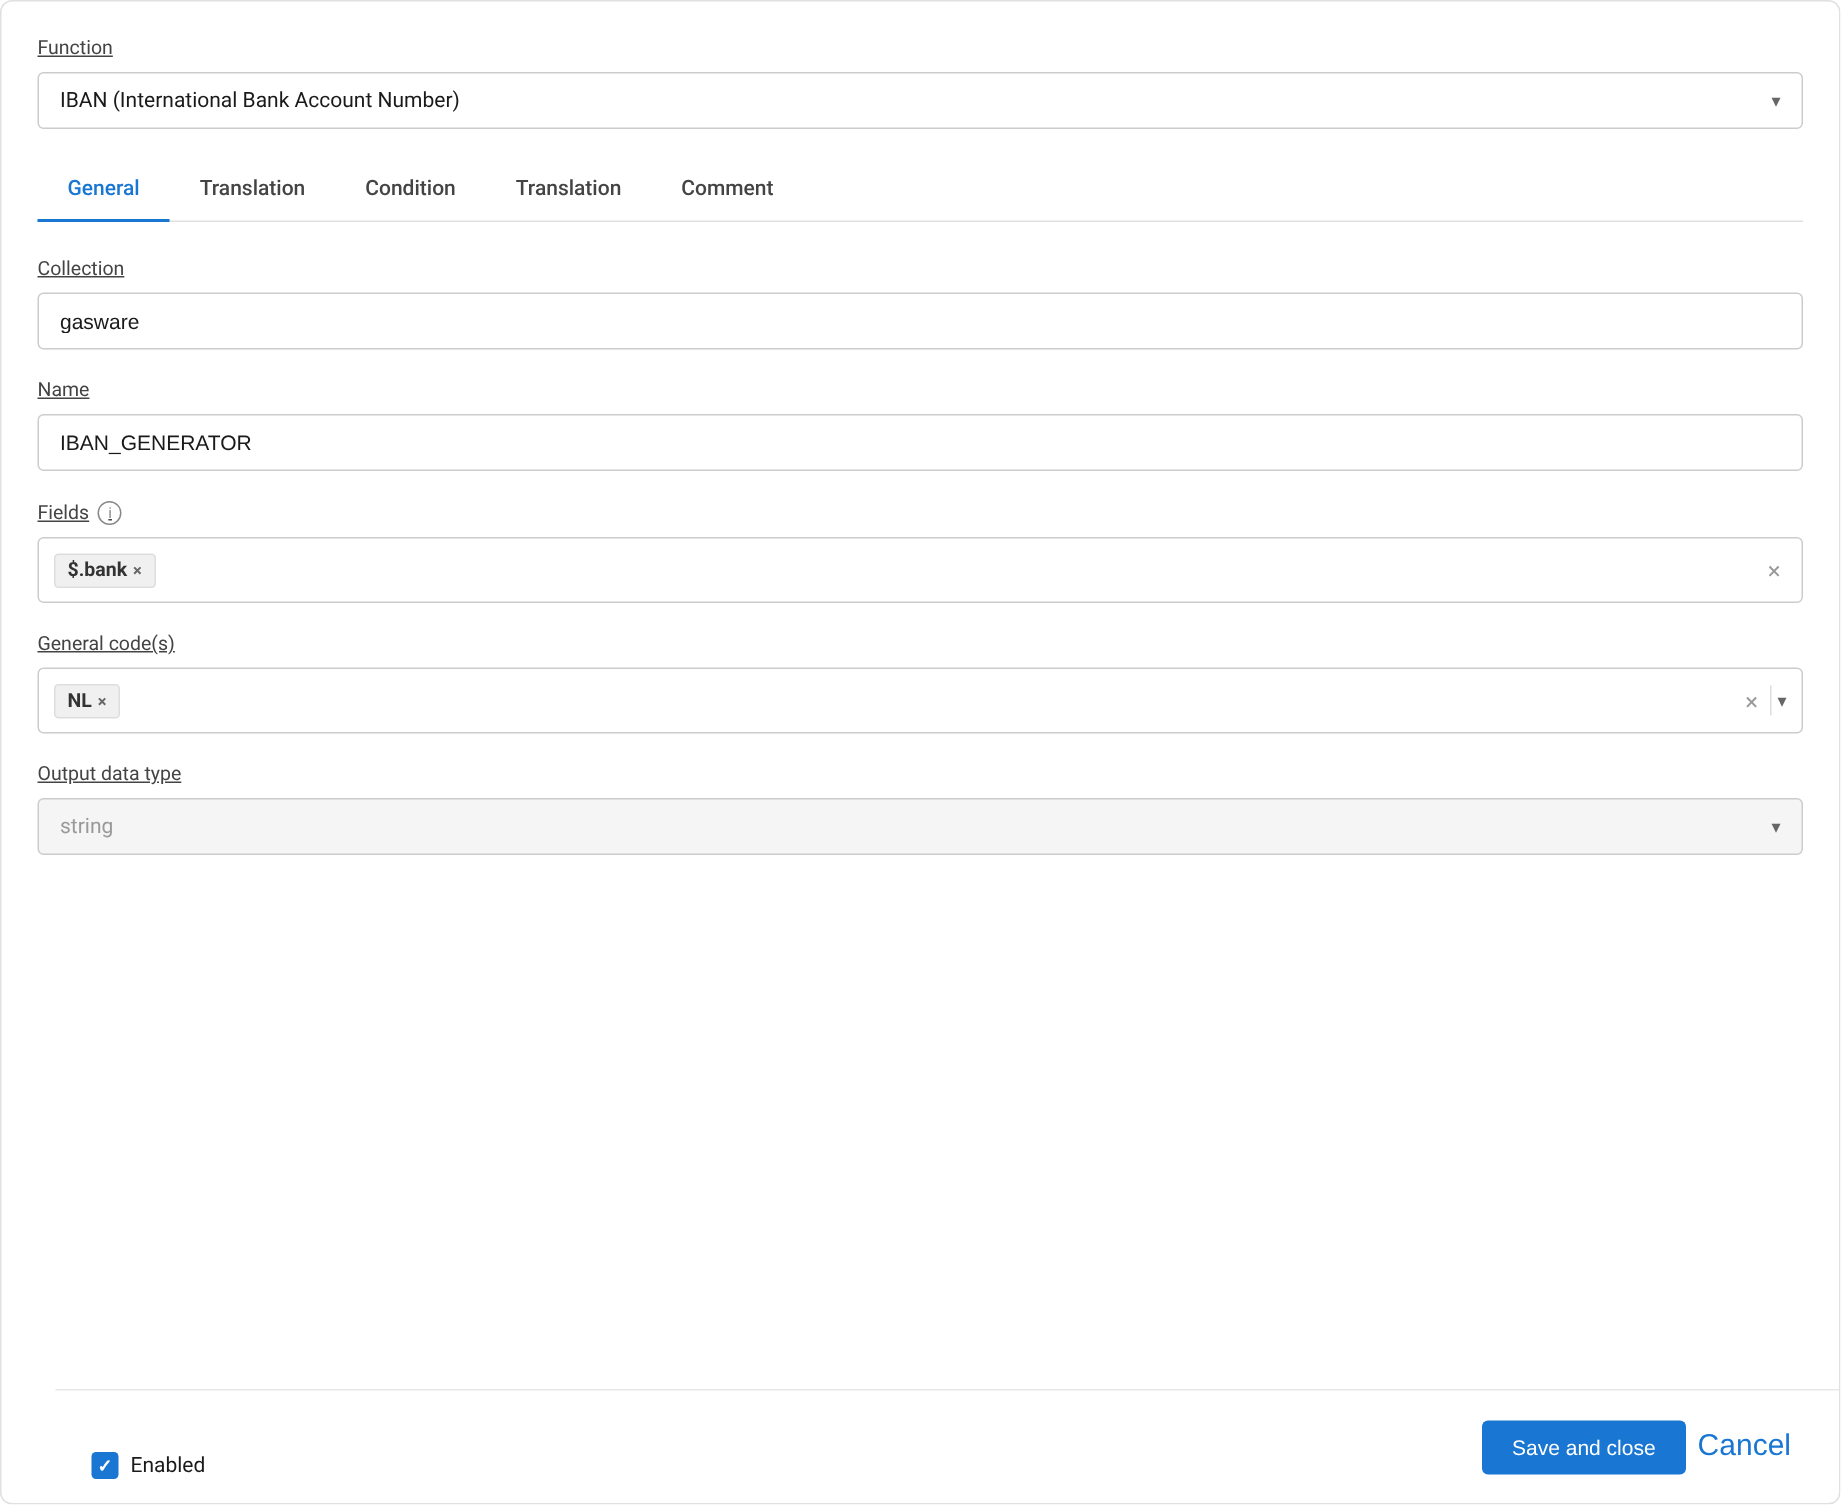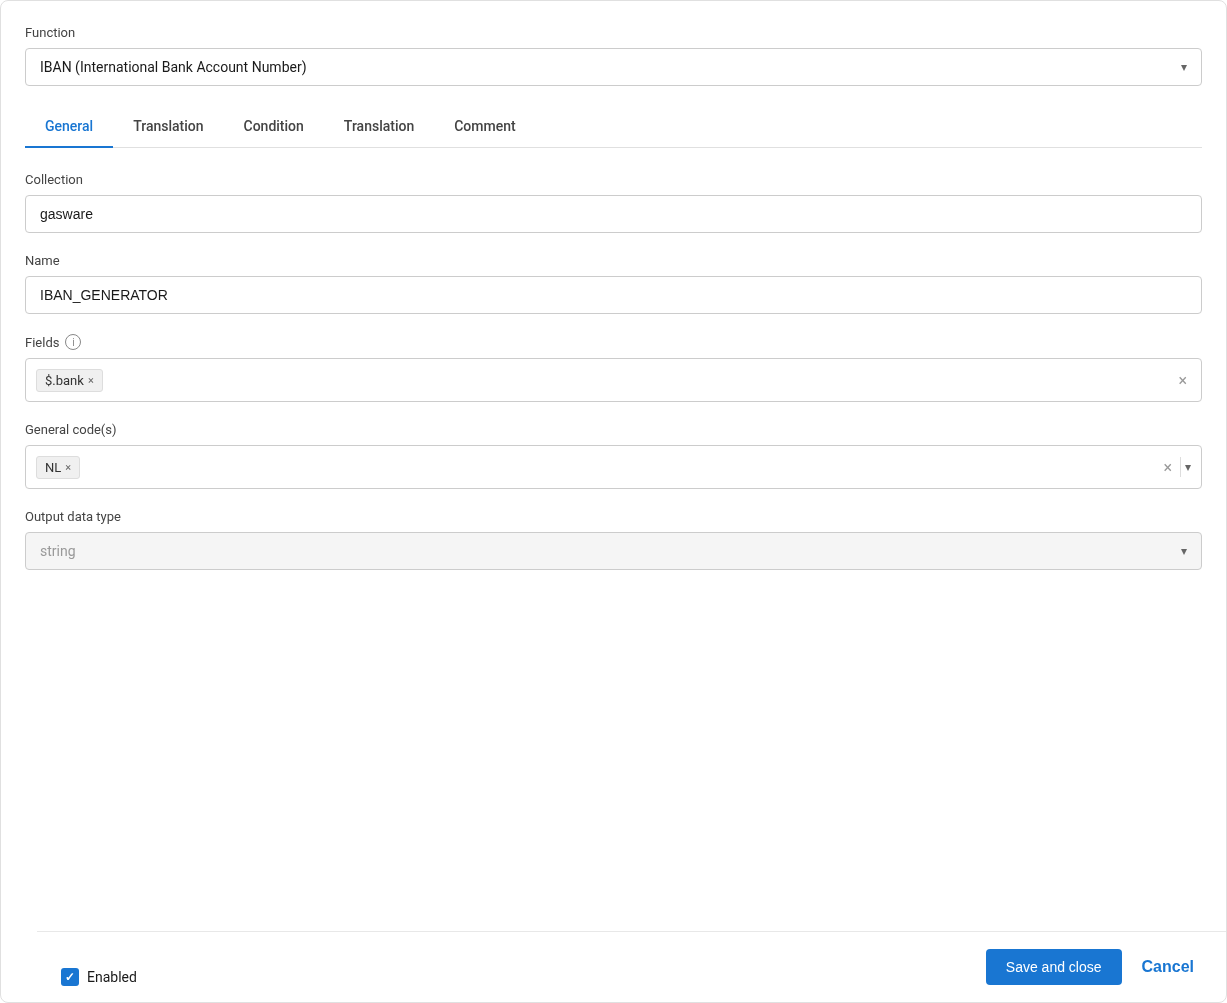--- a/index.html
+++ b/index.html
@@ -34,20 +34,21 @@
     .field-group {
       margin-bottom: 20px;
     }
     .field-label {
       font-size: 13px;
       color: #444;
       margin-bottom: 8px;
       display: flex;
       align-items: center;
       gap: 6px;
+      text-decoration: underline;
     }
     .info-icon {
       width: 16px;
       height: 16px;
       border: 1.5px solid #888;
       border-radius: 50%;
       display: inline-flex;
       align-items: center;
       justify-content: center;
       font-size: 10px;
@@ -127,20 +128,21 @@
     .tag {
       background: #f0f0f0;
       border: 1px solid #ddd;
       border-radius: 3px;
       padding: 3px 8px;
       display: flex;
       align-items: center;
       gap: 4px;
       font-size: 13px;
       color: #333;
+      font-weight: bold;
     }
     .tag-remove {
       cursor: pointer;
       color: #666;
       font-size: 11px;
       line-height: 1;
     }
     .tag-actions {
       display: flex;
       align-items: center;
@@ -188,41 +190,39 @@
       flex-shrink: 0;
     }
     .checkbox-blue::after {
       content: '✓';
       color: #fff;
       font-size: 12px;
       font-weight: bold;
     }
     .footer-buttons {
       display: flex;
-      gap: 12px;
       align-items: center;
     }
     .btn-primary {
       background: #1976d2;
       color: #fff;
       border: none;
       border-radius: 4px;
       padding: 10px 20px;
       font-size: 14px;
       font-weight: 500;
       cursor: pointer;
     }
     .btn-link {
       background: none;
       border: none;
       color: #1976d2;
-      font-size: 16px;
+      font-size: 20px;
       cursor: pointer;
       padding: 10px 8px;
-      font-weight: bold;
     }
   </style>
 </head>
 <body>
 
 <div class="dialog">
 
   <div class="dialog-body">
 
     <div class="field-group">

